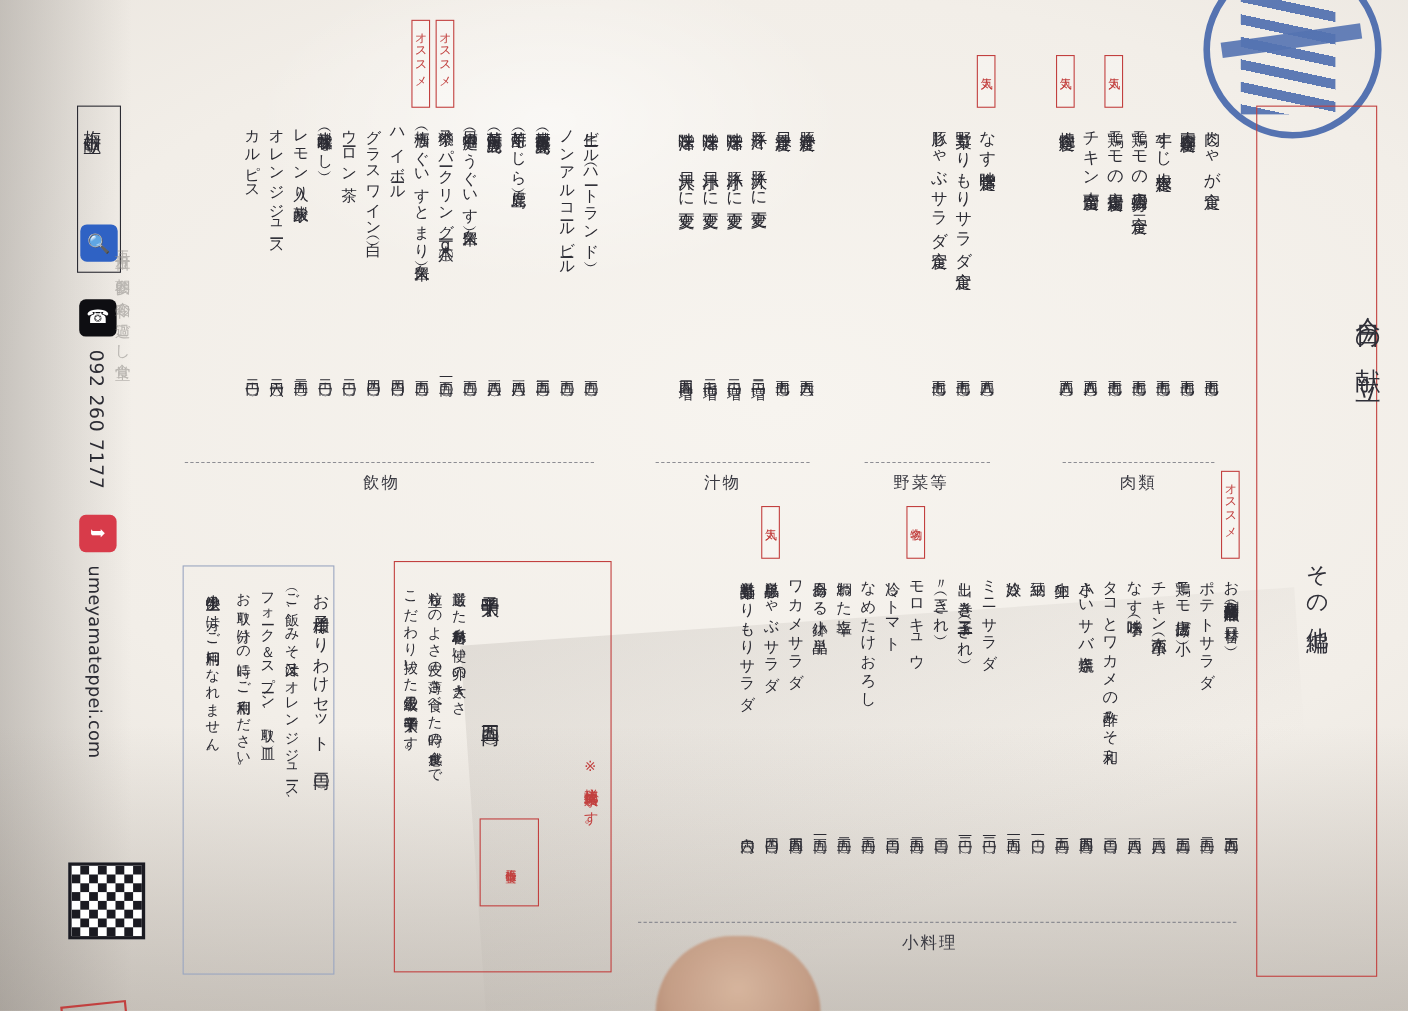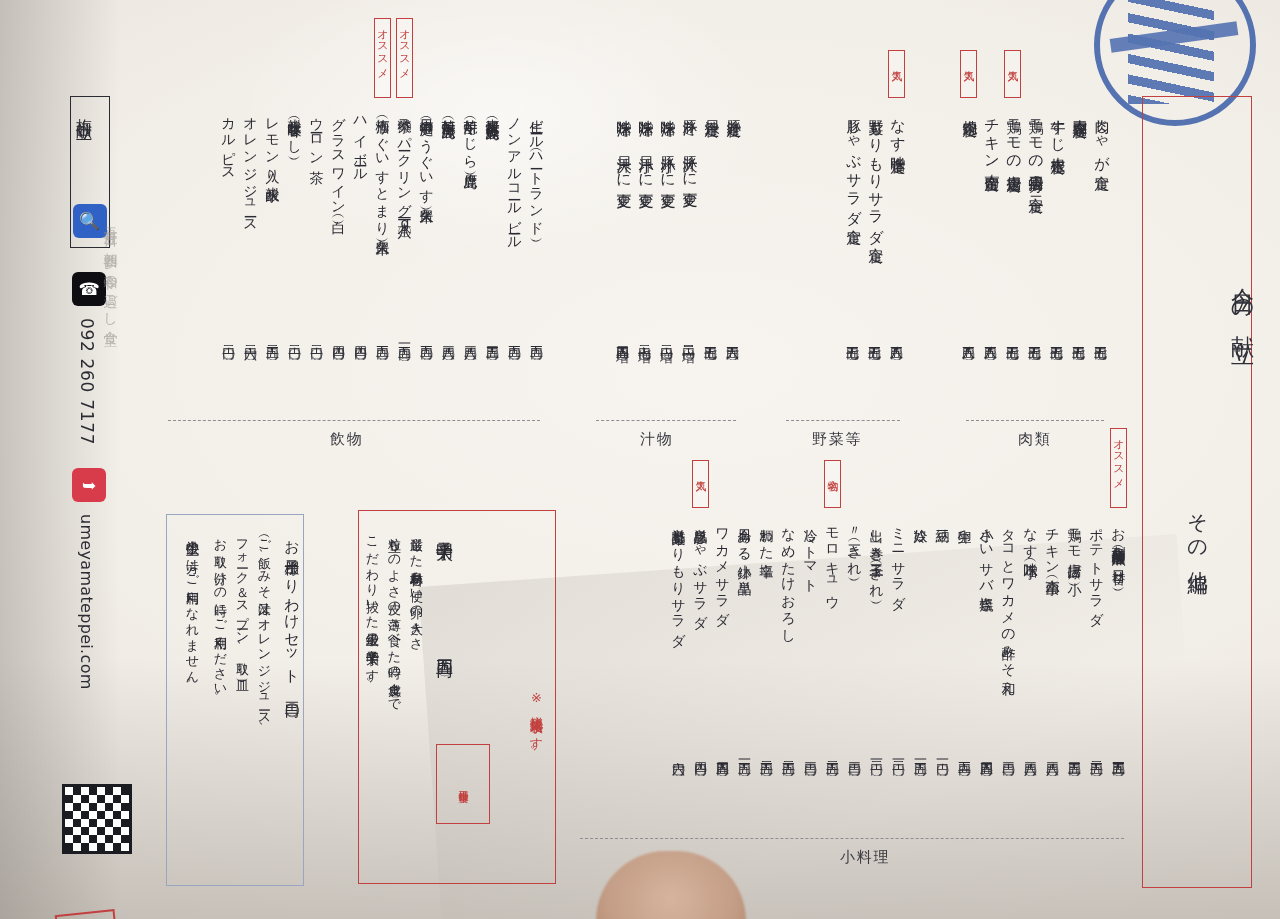--- a/index.html
+++ b/index.html
@@ -330,21 +330,21 @@
     <div class="vt name" style="position: absolute; left: 738px; top: 518px; font-size: 14px;">今日ある小鉢　単品</div>
     <div class="vt price" style="position: absolute; left: 738px; top: 752px; font-size: 13px;">一五〇円</div>
     <div class="vt name" style="position: absolute; left: 716px; top: 518px; font-size: 14px;">ワカメサラダ</div>
     <div class="vt price" style="position: absolute; left: 716px; top: 752px; font-size: 13px;">四五〇円</div>
     <div class="vt name" style="position: absolute; left: 694px; top: 518px; font-size: 14px;">単品豚しゃぶサラダ</div>
     <div class="vt price" style="position: absolute; left: 694px; top: 752px; font-size: 13px;">四〇〇円</div>
     <div class="badge" style="left: 692px; top: 460px; height: 40px;"><span class="vt">人気</span></div>
     <div class="vt name" style="position: absolute; left: 672px; top: 518px; font-size: 14px;">単品野菜もりもりサラダ</div>
     <div class="vt price" style="position: absolute; left: 672px; top: 752px; font-size: 13px;">六〇〇円</div>
     <div class="rule" style="left: 580px; top: 838px; width: 544px;"></div>
-    <div class="cat-label" style="left: 840px; top: 848px; font-family: Liberation Serif, serif;">小料理</div>
+    <div class="cat-label" style="left: 820px; top: 848px; font-family: Liberation Serif, serif;">小料理</div>
   </div>
 
 <div id="kids-box"></div>
 <div class="vt" style="position:absolute;left:284px;top:530px;font-size:15px;">お子様用とりわけセット</div>
 <div class="vt" style="position:absolute;left:284px;top:690px;font-size:15px;">三〇〇円</div>
 <div class="vt" style="position:absolute;left:258px;top:530px;font-size:13px;">（ご飯、みそ汁又はオレンジジュース、</div>
 <div class="vt" style="position:absolute;left:236px;top:530px;font-size:13px;">フォーク＆スプーン、取り皿）</div>
 <div class="vt" style="position:absolute;left:214px;top:530px;font-size:13px;">お取り分けの時にご利用ください。</div>
 <div class="vt" style="position:absolute;left:186px;top:530px;font-size:13px;">小学生以上の方はご利用になれません。</div>
 

